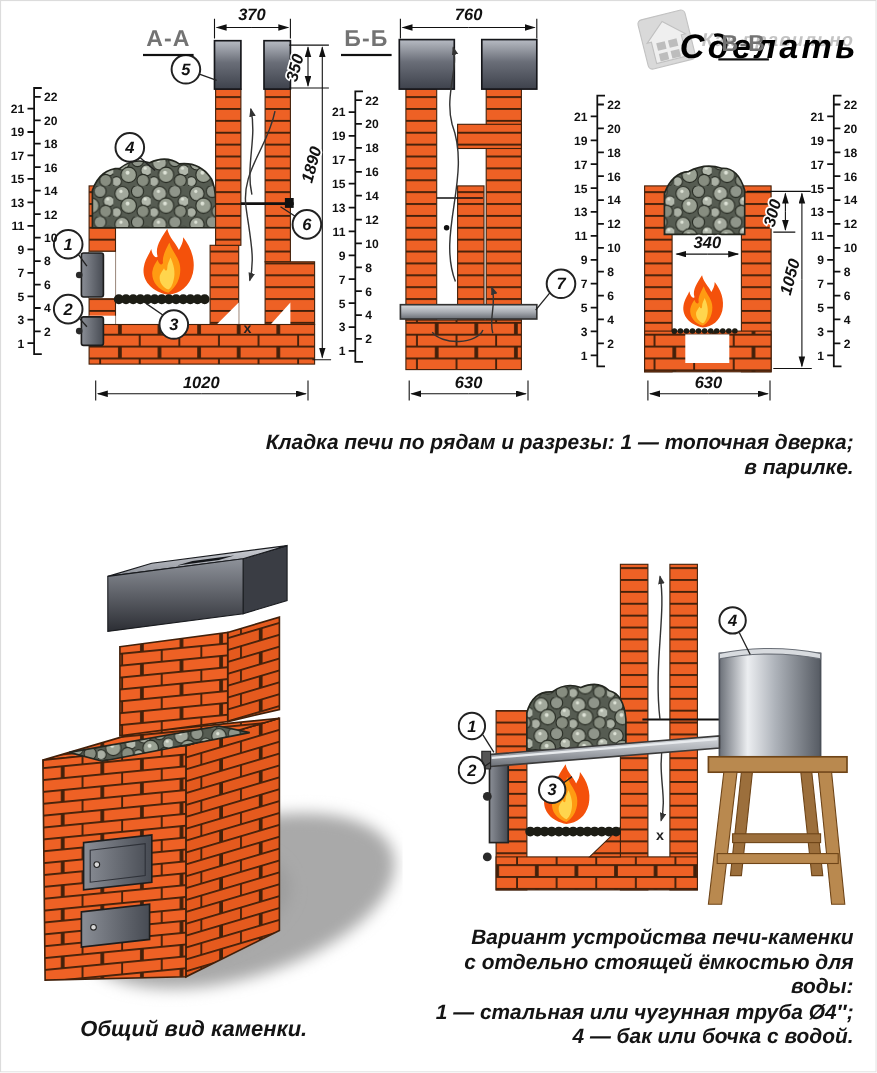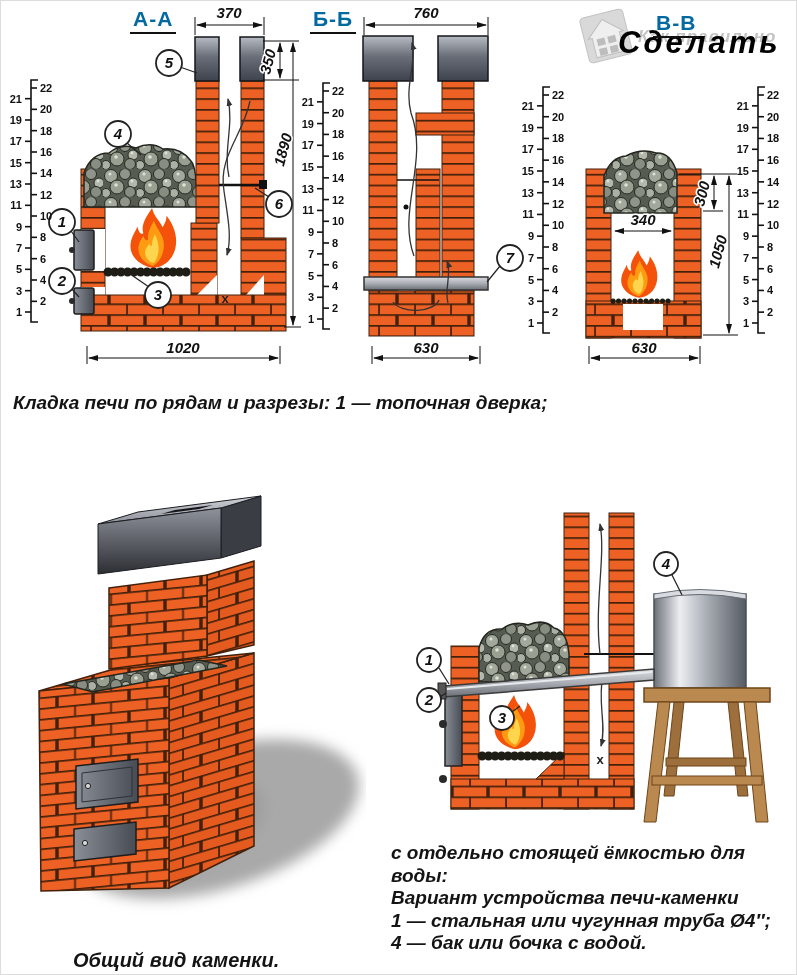--- a/index.html
+++ b/index.html
@@ -1,31 +1,31 @@
 <!DOCTYPE html>
 <html><head>
 <meta charset="utf-8">
 <style>
   html,body{margin:0;padding:0;background:#fff;}
   #page{position:relative;width:795px;height:973px;background:#fff;border:1px solid #dcdcdc;
         font-family:"Liberation Sans",sans-serif;overflow:hidden;}
-  .sec-label{position:absolute;font:bold 21px "Liberation Sans",sans-serif;color:#0369a1;
-             border-bottom:2.5px solid #111;padding:0 3px 1px 3px;letter-spacing:1px;z-index:5;}
+  .sec-label{position:absolute;font:bold 21px "Liberation Sans",sans-serif;color:#737373;
+             border-bottom:2.5px solid #111;padding:0 3px 1px 3px;letter-spacing:1px;z-index:5;margin-top:17px;}
   #watermark{position:absolute;left:575px;top:4px;width:215px;height:80px;z-index:1;}
   #wm-top{position:absolute;left:62px;top:22px;font:bold italic 17px "Liberation Sans",sans-serif;
           font-style:italic;color:#c3c3c3;letter-spacing:1px;}
   #wm-bottom{position:absolute;left:42px;top:20px;font:bold italic 31px "Liberation Sans",sans-serif;
           font-style:italic;color:#000000;letter-spacing:3px;text-align:center;}
   #top-band{position:absolute;left:0;top:0;z-index:2;}
   .cap{position:absolute;color:#141414;font:bold 19px "Liberation Sans",sans-serif;font-style:italic;
-       line-height:23px;z-index:4;}
+       line-height:23px;text-align:right;z-index:4;}
   #caption-main{left:12px;top:390px;width:763px;}
   #caption-variant{left:390px;top:841px;width:385px;line-height:22.5px;}
   #caption-general{position:absolute;left:72px;top:924px;font:bold 20px "Liberation Sans",sans-serif;
-       font-style:italic;color:#141414;z-index:4;margin-top:24px;}
+       font-style:italic;color:#141414;z-index:4;}
   #general-view,#variant-view{position:absolute;z-index:2;}
   #general-view{left:20px;top:493px;}
   #variant-view{left:415px;top:493px;}
   svg text{font-family:"Liberation Sans",sans-serif;}
   .ruler text{font:bold 11px "Liberation Sans",sans-serif;fill:#111;}
   .dim{font:bold 15px "Liberation Sans",sans-serif;font-style:italic;fill:#111;
        paint-order:stroke;stroke:#ffffff;stroke-width:3px;text-anchor:middle;}
   .callout-num{font:bold 15px "Liberation Sans",sans-serif;font-style:italic;fill:#111;text-anchor:middle;}
   .xmark{font:bold 13px "Liberation Sans",sans-serif;fill:#222;text-anchor:middle;}
 </style>
@@ -468,20 +468,21 @@
         <text x="766" y="119.7142857142857" text-anchor="start">20</text>
         <line x1="757" y1="104.85714285714283" x2="751" y2="104.85714285714283" stroke="#111" stroke-width="1.6"></line>
         <text x="748" y="108.85714285714283" text-anchor="end">21</text>
         <line x1="757" y1="94" x2="763" y2="94" stroke="#111" stroke-width="1.6"></line>
         <text x="766" y="98" text-anchor="start">22</text>
       </g>
   </svg>
 
   <div id="caption-main" class="cap">
     <div>Кладка печи по рядам и разрезы: 1 — топочная дверка;</div>
+    <div>в парилке.</div>
   </div>
 
   <svg id="general-view" width="345" height="432">
     <defs>
       <pattern id="bkvA" width="36" height="21.6" patternUnits="userSpaceOnUse" patternTransform="skewY(-5.5)">
         <rect width="36" height="21.6" fill="#ee6125"></rect>
         <rect width="36" height="1.7" fill="#42200a"></rect>
           <rect y="10.8" width="36" height="1.7" fill="#42200a"></rect>
         <rect x="17.2" width="1.7" height="10.8" fill="#42200a"></rect>
         <rect x="0" y="10.8" width="1.7" height="10.8" fill="#42200a"></rect>
@@ -598,19 +599,19 @@
       <linearGradient id="bg2" x1="0" y1="0" x2="1" y2="0">
         <stop offset="0" stop-color="#6b7078"></stop>
           <stop offset=".28" stop-color="#eceef1"></stop>
         <stop offset=".55" stop-color="#aeb3ba"></stop>
           <stop offset="1" stop-color="#565b63"></stop>
       </linearGradient>
     </defs>
   </svg>
 
   <div id="caption-variant" class="cap">
+    <div>Вариант устройства печи-каменки</div>
     <div>с отдельно стоящей ёмкостью для воды:</div>
-    <div>Вариант устройства печи-каменки</div>
     <div>1 — стальная или чугунная труба Ø4″;</div>
     <div>4 — бак или бочка с водой.</div>
   </div>
 
 </div>
 
 </body></html>

